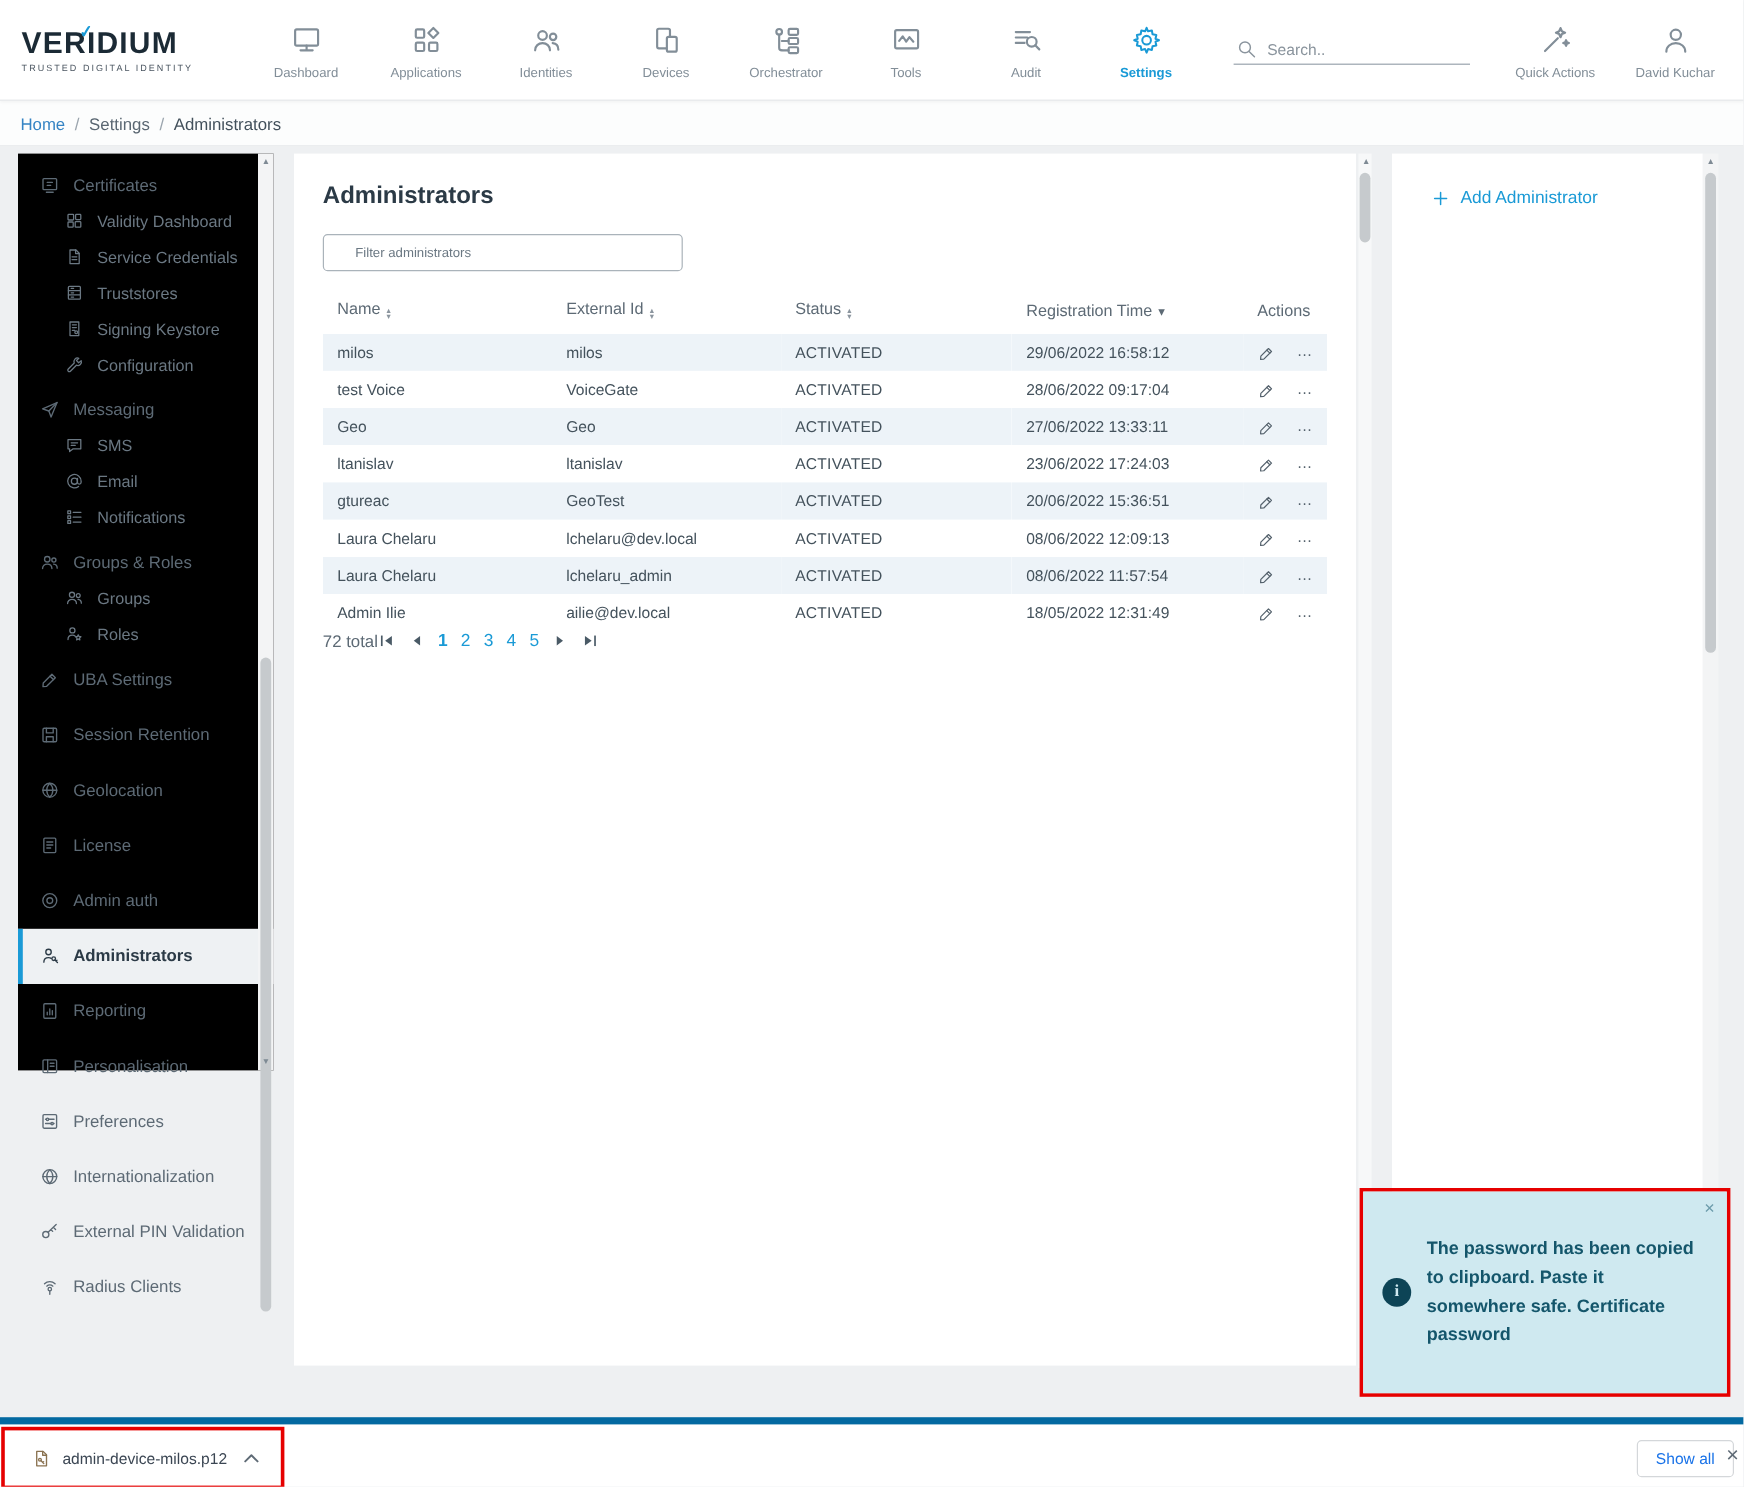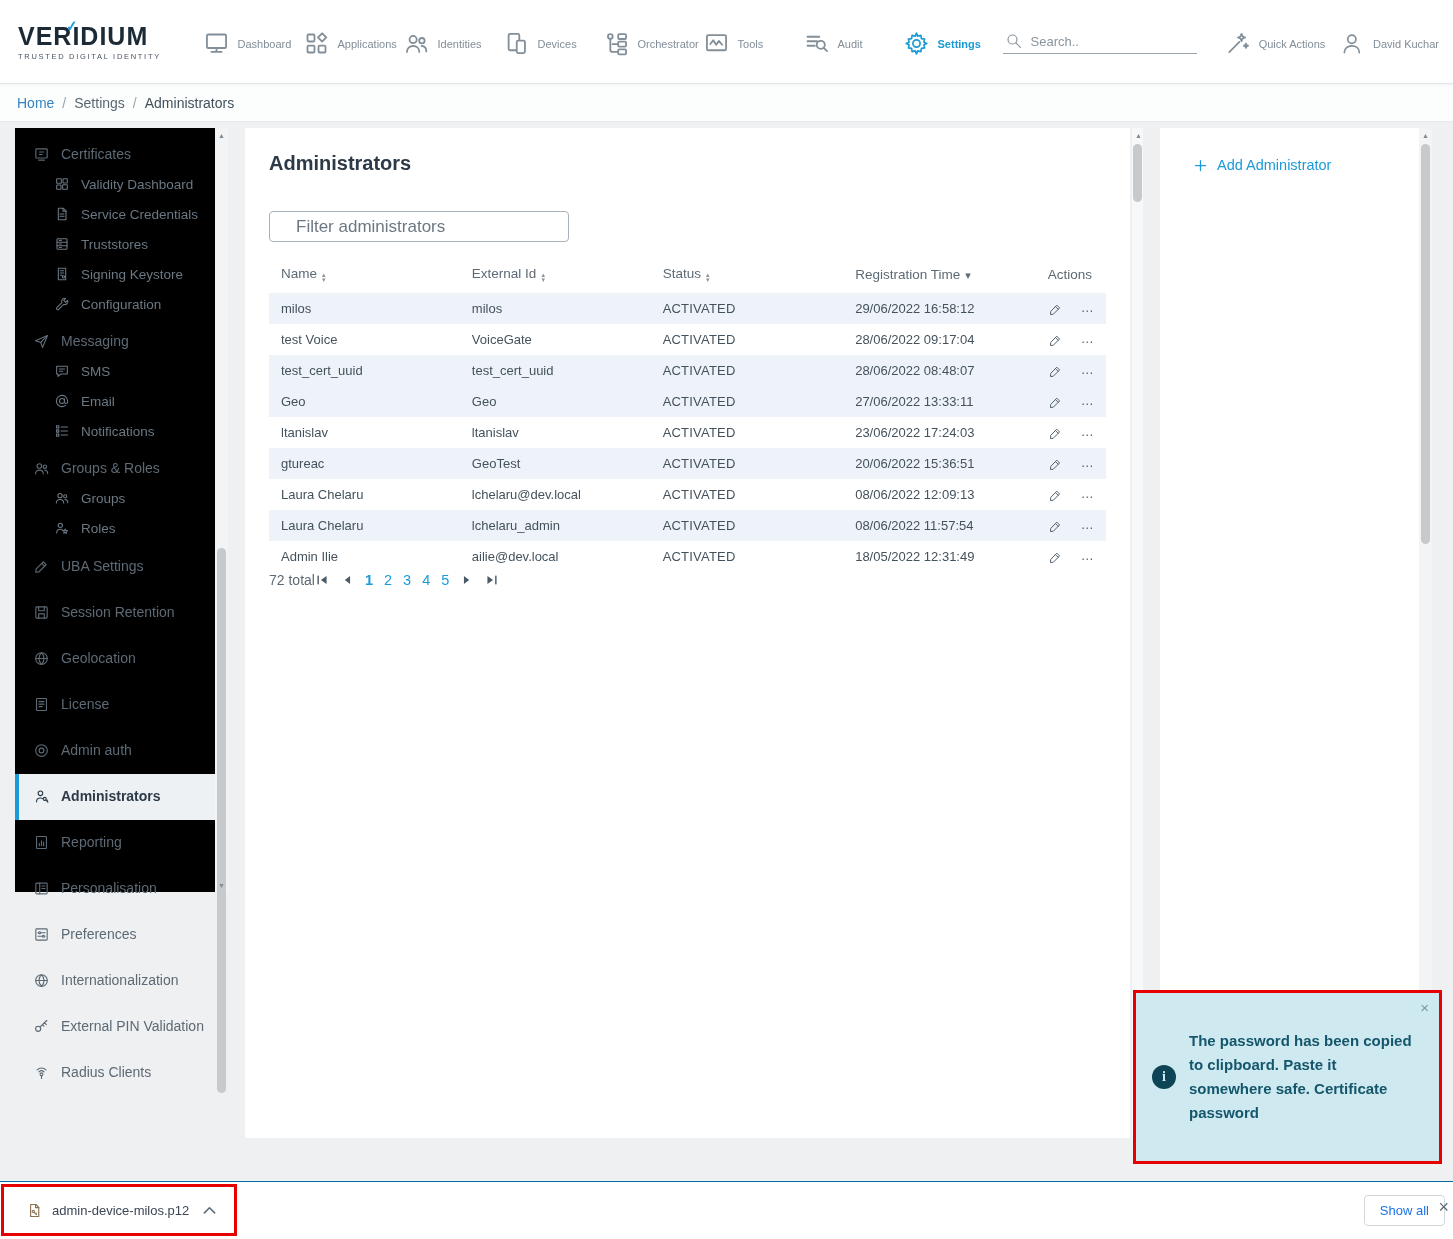--- a/index.html
+++ b/index.html
@@ -8,21 +8,21 @@
   .ic{display:inline-block}
   .ic svg{width:100%;height:100%;display:block}
 
   
   .topbar{position:absolute;top:0;left:0;width:100%;height:84px;background:#fff;border-bottom:1px solid #e4e7e9;display:flex;align-items:center;box-shadow:0 1px 3px rgba(0,0,0,.05);z-index:5}
   .logo{width:205px;padding-left:18px;position:relative;cursor:pointer}
   .logo-name{font-size:25px;font-weight:bold;color:#1b2a35;letter-spacing:1px}
   .logo-check{position:absolute;left:66px;top:-4px;color:#1a9ad6;font-size:14px;font-weight:bold;transform:rotate(-6deg)}
   .logo-tag{font-size:7.5px;letter-spacing:1.7px;color:#4a5560;margin-top:1px}
   .main-nav{display:flex}
-  .nav-item{width:100px;display:flex;flex-direction:row;align-items:center;gap:8px;color:#828e98;cursor:pointer;padding-top:4px}
+  .nav-item{width:100px;display:flex;flex-direction:column;align-items:center;gap:8px;color:#828e98;cursor:pointer;padding-top:4px}
   .nav-ic{width:27px;height:27px}
   .nav-lbl{font-size:11px;white-space:nowrap}
   .nav-item.active{color:#1a9ad6}
   .nav-item.active .nav-lbl{font-weight:bold}
   .search{display:flex;align-items:center;gap:8px;border-bottom:1px solid #9aa4ad;width:197px;margin-left:auto;margin-right:28px;padding:3px 2px;color:#8a949d}
   .search-ic{width:18px;height:18px;flex:none}
   .search-input{border:0;outline:none;width:100%;font-size:13px;color:#4a5560;font-family:"Liberation Sans",sans-serif;background:transparent}
   .search-input::placeholder{color:#8a949d}
   .right-item{width:auto;min-width:86px;margin-right:14px}
 
@@ -46,21 +46,21 @@
   .v-scroll{position:absolute;background:#f3f4f5}
   .sb-scroll{right:0;top:0;bottom:0;width:13px}
   .sb-arrow{position:absolute;left:0;width:13px;height:14px;color:#7e8a94;font-size:7px;display:flex;align-items:center;justify-content:center;cursor:pointer}
   .sb-arrow.up{top:0}
   .sb-arrow.down{bottom:0}
   .v-thumb{position:absolute;left:2px;width:9px;background:#c6cacd;border-radius:5px;cursor:pointer}
 
   
   .main-card{position:absolute;left:245px;top:128px;width:885px;height:1010px;background:#fff;padding:24px}
   .main-title{font-size:20px;font-weight:bold;color:#2b3a46;font-family:"Liberation Sans",sans-serif}
-  .filter-input{margin-top:36px;width:300px;height:31px;border:1px solid #aab3ba;border-radius:4px;padding:0 12px 0 26px;font-size:17px;color:#44525c;outline:none;font-family:"Liberation Sans",sans-serif;display:block}
+  .filter-input{margin-top:20px;width:300px;height:31px;border:1px solid #aab3ba;border-radius:4px;padding:0 12px 0 26px;font-size:11px;color:#44525c;outline:none;font-family:"Liberation Sans",sans-serif;display:block}
   .filter-input::placeholder{color:#6b7883}
   .admin-table{width:100%;border-collapse:collapse;margin-top:16px;table-layout:fixed}
   .admin-table th{font-size:13.5px;color:#5d6a75;font-weight:normal;text-align:left;padding:8px 0 11px 12px;white-space:nowrap;cursor:pointer}
   .sort-carets{display:inline-flex;flex-direction:column;margin-left:5px;vertical-align:1px}
   .sort-carets i{font-style:normal;font-size:7px;line-height:4.5px;color:#8b959e}
   .sort-desc{margin-left:5px;color:#5d6a75;font-size:11px}
   .admin-table td{font-size:13px;color:#44525c;padding:0 0 0 12px;height:31px;overflow:hidden;white-space:nowrap;text-overflow:ellipsis}
   .data-row.alt td{background:#edf3f8}
   .td-status{font-size:11px;letter-spacing:.2px;color:#55626d}
   .td-actions{white-space:nowrap}
@@ -82,21 +82,21 @@
   
   .annotation-toast{position:absolute;left:1133px;top:990px;width:309px;height:174px;border:3px solid #e60000;z-index:20}
   .toast{position:relative;width:100%;height:100%;background:#cfe9f0;display:flex;align-items:center;gap:13px;padding:14px 26px 14px 16px}
   .toast-info{flex:none;width:24px;height:24px;border-radius:50%;background:#0d4456;color:#cfe9f0;display:flex;align-items:center;justify-content:center;font-size:14px;font-weight:bold;font-family:"Liberation Serif",serif}
   .toast-text{font-size:15px;color:#14566b;line-height:1.6}
   .toast-msg{font-weight:bold;display:inline}
   .toast-pass{display:block;overflow-wrap:break-word}
   .toast-close{position:absolute;top:6px;right:10px;color:#6e9dac;font-size:15px;cursor:pointer}
 
   
-  .dlbar{position:absolute;left:0;bottom:0;width:100%;height:58px;background:#fff;border-top:1px solid #0369a1;z-index:15}
+  .dlbar{position:absolute;left:0;bottom:0;width:100%;height:58px;background:#fff;border-top:6px solid #0369a1;z-index:15}
   .annotation-chip{position:absolute;left:1px;top:2px;width:236px;height:52px;border:3px solid #e60000;display:flex;align-items:center}
   .dl-chip{display:flex;align-items:center;gap:9px;padding:0 6px 0 22px;width:100%;cursor:pointer}
   .dl-file-ic{width:17px;height:17px;color:#8a7250;flex:none}
   .dl-name{font-size:13px;color:#3b4653;white-space:nowrap}
   .dl-caret{width:19px;height:19px;color:#5f6b76;margin-left:2px;cursor:pointer}
   .show-all{position:absolute;right:8px;top:13px;height:31px;padding:0 15px;border:1px solid #d4d7da;border-radius:4px;background:#fff;color:#1a73e8;font-size:13px;display:flex;align-items:center;cursor:pointer;font-family:"Liberation Sans",sans-serif}
   .dl-close{position:absolute;right:4px;top:16px;color:#5f6b76;font-size:18px;cursor:pointer;line-height:1}
 </style>
 </head>
 <body>
@@ -526,33 +526,20 @@
           <td class="td-registration_time">28/06/2022 09:17:04</td>
           <td class="td-actions"><span class="ic act-ic"><svg viewBox="0 0 24 24" fill="none" stroke="currentColor" stroke-width="1.6" stroke-linecap="round" stroke-linejoin="round">
                 <path d="M14.5 5.5l4 4L8.3 19.7 4 20l.3-4.3z"></path>
                 <path d="M12.3 7.7l4 4"></path>
               </svg></span><span class="ic act-ic"><svg viewBox="0 0 24 24" fill="none" stroke="currentColor" stroke-width="1.6" stroke-linecap="round" stroke-linejoin="round">
                 <path d="M4.5 6.5h15M9.5 6.5V4.8h5v1.7M6.5 6.5l1 13.7h9l1-13.7"></path>
                 <path d="M10.2 10v6.5M13.8 10v6.5"></path>
               </svg></span></td>
         </tr>
         <tr class="data-row alt">
-          <td class="td-name">test_cert_uuid</td>
-          <td class="td-external_id">test_cert_uuid</td>
-          <td class="td-status">ACTIVATED</td>
-          <td class="td-registration_time">28/06/2022 08:48:07</td>
-          <td class="td-actions"><span class="ic act-ic"><svg viewBox="0 0 24 24" fill="none" stroke="currentColor" stroke-width="1.6" stroke-linecap="round" stroke-linejoin="round">
-                <path d="M14.5 5.5l4 4L8.3 19.7 4 20l.3-4.3z"></path>
-                <path d="M12.3 7.7l4 4"></path>
-              </svg></span><span class="ic act-ic"><svg viewBox="0 0 24 24" fill="none" stroke="currentColor" stroke-width="1.6" stroke-linecap="round" stroke-linejoin="round">
-                <path d="M4.5 6.5h15M9.5 6.5V4.8h5v1.7M6.5 6.5l1 13.7h9l1-13.7"></path>
-                <path d="M10.2 10v6.5M13.8 10v6.5"></path>
-              </svg></span></td>
-        </tr>
-        <tr class="data-row alt">
           <td class="td-name">Geo</td>
           <td class="td-external_id">Geo</td>
           <td class="td-status">ACTIVATED</td>
           <td class="td-registration_time">27/06/2022 13:33:11</td>
           <td class="td-actions"><span class="ic act-ic"><svg viewBox="0 0 24 24" fill="none" stroke="currentColor" stroke-width="1.6" stroke-linecap="round" stroke-linejoin="round">
                 <path d="M14.5 5.5l4 4L8.3 19.7 4 20l.3-4.3z"></path>
                 <path d="M12.3 7.7l4 4"></path>
               </svg></span><span class="ic act-ic"><svg viewBox="0 0 24 24" fill="none" stroke="currentColor" stroke-width="1.6" stroke-linecap="round" stroke-linejoin="round">
                 <path d="M4.5 6.5h15M9.5 6.5V4.8h5v1.7M6.5 6.5l1 13.7h9l1-13.7"></path>
                 <path d="M10.2 10v6.5M13.8 10v6.5"></path>

